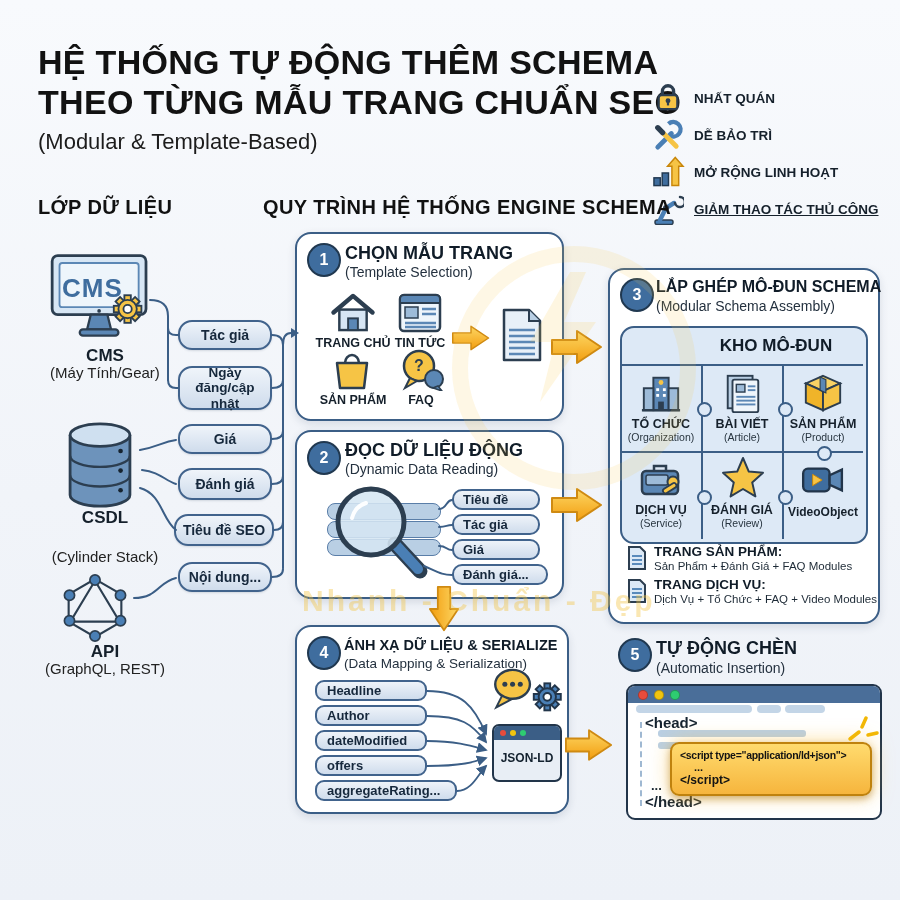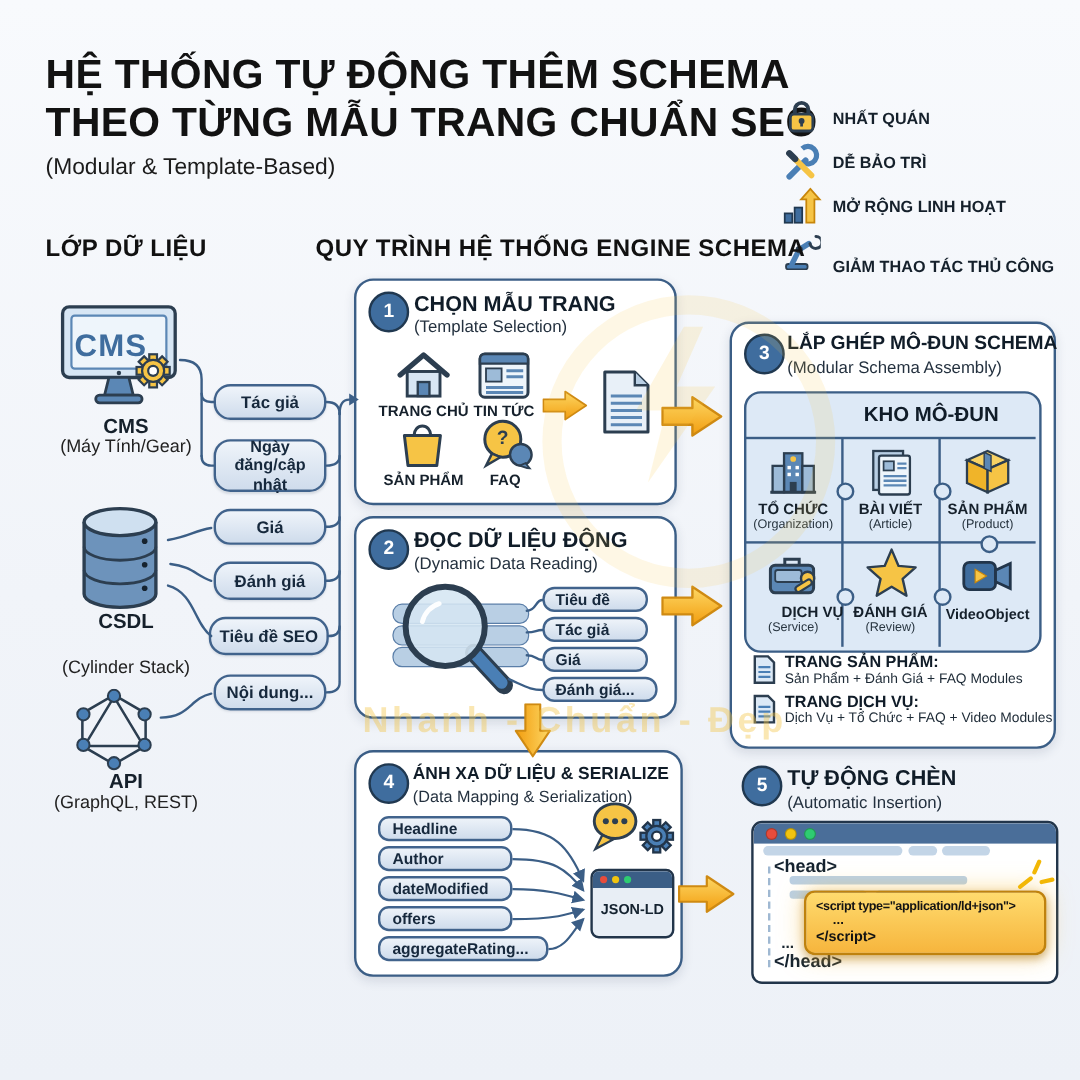--- a/index.html
+++ b/index.html
@@ -4,21 +4,21 @@
 <style>
   html,body{margin:0;padding:0;}
   .canvas{position:relative;width:900px;height:900px;overflow:hidden;
     background:linear-gradient(180deg,#f8fafd 0%,#f1f4f9 55%,#edf1f7 100%);
     font-family:"Liberation Sans",sans-serif;color:#16232f;}
   .abs{position:absolute;}
   .nowrap{white-space:nowrap;}
   .ctr{text-align:center;}
   
   .main-title{font-size:34px;font-weight:800;line-height:1.18;letter-spacing:.3px;color:#121212;}
-  .main-sub{font-size:19px;font-weight:400;color:#1c1c1c;margin-top:7px;}
+  .main-sub{font-size:22px;font-weight:400;color:#1c1c1c;margin-top:7px;}
   .sec-title{font-size:20px;font-weight:800;letter-spacing:.4px;color:#111;}
   
   .ben-title{font-size:21px;font-weight:800;letter-spacing:.4px;color:#111;}
   .ben-label{font-size:13.5px;font-weight:800;color:#15202b;}
   
   .src-name{font-size:17px;font-weight:800;color:#15202b;}
   .src-sub{font-size:15px;color:#222;}
   .fieldpill{box-sizing:border-box;border:2px solid #41638c;border-radius:14px;
     background:linear-gradient(180deg,#eff4fa,#cfdcec);display:flex;align-items:center;justify-content:center;
     text-align:center;font-weight:800;font-size:14px;color:#16283c;line-height:1.15;box-shadow:0 1px 2px rgba(40,60,90,.15);}
@@ -106,21 +106,21 @@
     <rect x="10.5" y="17" width="6.5" height="13" fill="#3f6d9e" stroke="#203850" stroke-width="1.5"></rect>
     <polygon points="24,1 32,10 27.5,10 27.5,30 20.5,30 20.5,10 16,10" fill="#f6c445" stroke="#c8860a" stroke-width="1.5"></polygon>
   </svg>
   <div class="abs ben-label" style="left:694px;top:165px;">MỞ RỘNG LINH HOẠT</div>
   <svg class="abs" style="left:650px;top:193px;" width="34" height="32" viewBox="0 0 34 32">
     <rect x="5" y="27" width="18" height="4.5" rx="2" fill="#4a7fb5" stroke="#2c3e50" stroke-width="1.5"></rect>
     <path d="M10,27 L16,15 L24,10" fill="none" stroke="#4a7fb5" stroke-width="4.5" stroke-linecap="round"></path>
     <circle cx="16" cy="15" r="3" fill="#2c3e50"></circle>
     <path d="M25,10 a5,5 0 1 0 5,-6" fill="none" stroke="#2c3e50" stroke-width="2.5" stroke-linecap="round"></path>
   </svg>
-  <div class="abs ben-label" style="left:694px;top:215px;">GIẢM THAO TÁC THỦ CÔNG</div>
+  <div class="abs ben-label" style="left:694px;top:202px;text-decoration:underline;">GIẢM THAO TÁC THỦ CÔNG</div>
 
   <div class="abs sec-title" style="left:38px;top:196px;">LỚP DỮ LIỆU</div>
   <div class="abs sec-title" style="left:263px;top:196px;">QUY TRÌNH HỆ THỐNG ENGINE SCHEMA</div>
 
   <svg class="abs" style="left:44px;top:252px;" width="112" height="92" viewBox="0 0 112 100">
     <rect x="4" y="4" width="102" height="64" rx="6" fill="#d7e6f4" stroke="#2c3e50" stroke-width="3"></rect>
     <rect x="12" y="12" width="86" height="48" rx="3" fill="#eef5fb" stroke="#5b87b5" stroke-width="2"></rect>
     <circle cx="55" cy="64" r="2" fill="#2c3e50"></circle>
     <path d="M46,68 L64,68 L68,84 L42,84 Z" fill="#5b87b5" stroke="#2c3e50" stroke-width="2.5"></path>
     <rect x="34" y="84" width="42" height="7" rx="3.5" fill="#5b87b5" stroke="#2c3e50" stroke-width="2.5"></rect>
@@ -297,21 +297,21 @@
   </svg>
   <div class="abs cell-name" style="left:783px;top:417px;width:80px;">SẢN PHẨM</div>
   <div class="abs cell-sub" style="left:783px;top:431px;width:80px;">(Product)</div>
   <svg class="abs" style="left:638px;top:459px;z-index:4;" width="46" height="40" viewBox="0 0 46 40">
     <rect x="4" y="12" width="36" height="23" rx="4" fill="#5b87b5" stroke="#2c3e50" stroke-width="2.5"></rect>
     <path d="M16,12 v-5 h12 v5" fill="none" stroke="#2c3e50" stroke-width="2.5"></path>
     <rect x="8" y="16" width="22" height="10" rx="2" fill="#9dbbd8" stroke="#2c3e50" stroke-width="1.5"></rect>
     <circle cx="35" cy="23" r="5.5" fill="#f6c445" stroke="#2c3e50" stroke-width="2"></circle>
     <rect x="24" y="27" width="15" height="5" rx="2.5" transform="rotate(-32 31 29)" fill="#f6c445" stroke="#2c3e50" stroke-width="1.8"></rect>
   </svg>
-  <div class="abs cell-name" style="left:621px;top:503px;width:80px;padding-left:16px;">DỊCH VỤ</div>
+  <div class="abs cell-name" style="left:621px;top:503px;width:80px;">DỊCH VỤ</div>
   <div class="abs cell-sub" style="left:621px;top:517px;width:80px;">(Service)</div>
   <svg class="abs" style="left:721px;top:456px;z-index:4;" width="44" height="42" viewBox="0 0 44 42">
     <path d="M22,2 L27.8,15.6 42,16.8 31.2,26.4 34.4,40.4 22,33 9.6,40.4 12.8,26.4 2,16.8 16.2,15.6 Z" fill="#f6c445" stroke="#2c3e50" stroke-width="2" stroke-linejoin="round"></path>
   </svg>
   <div class="abs cell-name" style="left:702px;top:503px;width:80px;">ĐÁNH GIÁ</div>
   <div class="abs cell-sub" style="left:702px;top:517px;width:80px;">(Review)</div>
   <svg class="abs" style="left:800px;top:463px;z-index:4;" width="46" height="34" viewBox="0 0 46 36">
     <rect x="2" y="6" width="28" height="24" rx="5" fill="#3f6d9e" stroke="#22354a" stroke-width="2.5"></rect>
     <polygon points="12,12 22,18 12,24" fill="#f6c445" stroke="#c8860a" stroke-width="1"></polygon>
     <polygon points="30,13 43,7 43,29 30,23" fill="#5b87b5" stroke="#22354a" stroke-width="2.5"></polygon>

